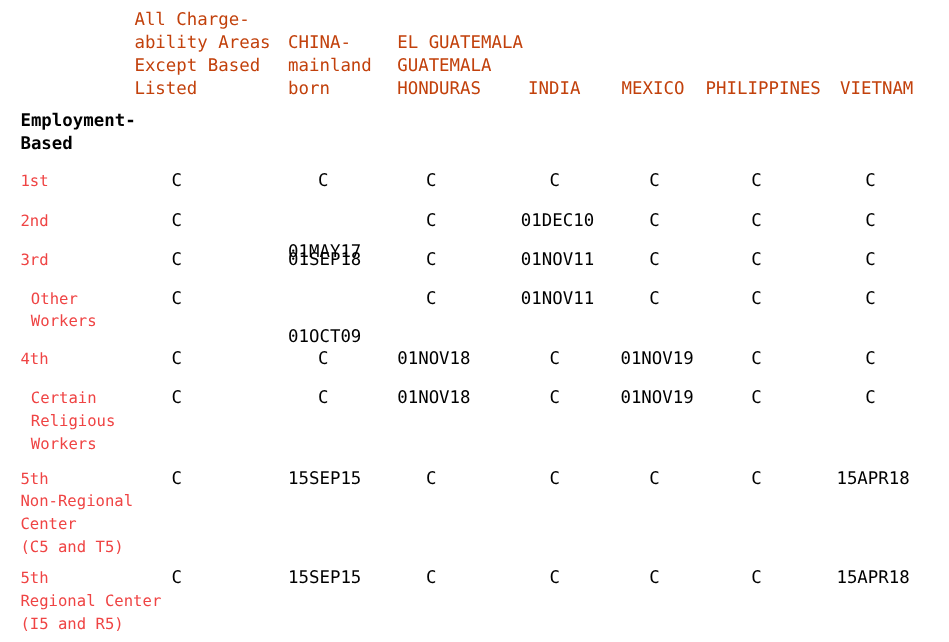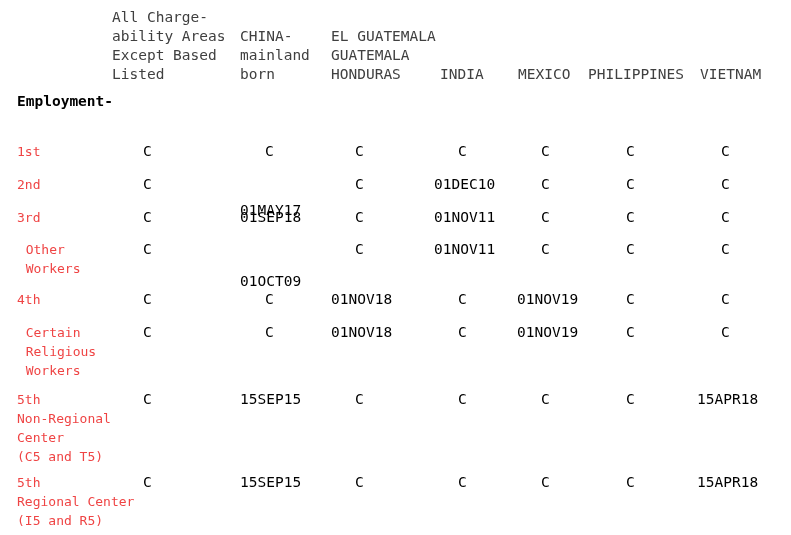--- a/index.html
+++ b/index.html
@@ -30,21 +30,21 @@
     font-size: 14.5px;
     line-height: 19px;
     color: #000000;
   }
   .hdr {
     position: absolute;
     white-space: pre;
     font-family: "DejaVu Sans Mono", "Liberation Mono", monospace;
     font-size: 14.5px;
     line-height: 19px;
-    color: #404040;
+    color: #c2410c;
     text-align: center;
   }
   .section-title {
     position: absolute;
     white-space: pre;
     font-family: "DejaVu Sans Mono", "Liberation Mono", monospace;
     font-size: 14.5px;
     line-height: 19px;
     font-weight: bold;
     text-decoration: underline;
@@ -74,21 +74,21 @@
       <div class="hdr" style="left: 240px; top: 65px;">born</div>
       <div class="hdr" style="left: 331px; top: 27px;">EL GUATEMALA</div>
       <div class="hdr" style="left: 331px; top: 46px;">GUATEMALA</div>
       <div class="hdr" style="left: 331px; top: 65px;">HONDURAS</div>
       <div class="hdr" style="left: 440px; top: 65px;">INDIA</div>
       <div class="hdr" style="left: 518px; top: 65px;">MEXICO</div>
       <div class="hdr" style="left: 588px; top: 65px;">PHILIPPINES</div>
       <div class="hdr" style="left: 700px; top: 65px;">VIETNAM</div>
     </div>
 
-  <div id="section-title" class="section-title" style="left: 17px; top: 92px;"><div style="line-height: 19px;"><div style="white-space: pre; display: inline-block;">Employment-</div></div></div>
+  <div id="section-title" class="section-title" style="left: 17px; top: 92px;"><div style="line-height: 19px;"><div style="white-space: pre; display: inline-block;">Employment-</div></div><div style="line-height: 19px;"><div style="white-space: pre; display: inline-block;">Based</div></div></div>
 
   <div id="row-labels">
       <div class="rowlabel" style="left: 17px; top: 142px;">1st</div>
       <div class="rowlabel" style="left: 17px; top: 175px;">2nd</div>
       <div class="rowlabel" style="left: 17px; top: 208px;">3rd</div>
       <div class="rowlabel" style="left: 25.715px; top: 240px;">Other</div>
       <div class="rowlabel" style="left: 25.715px; top: 259px;">Workers</div>
       <div class="rowlabel" style="left: 17px; top: 290px;">4th</div>
       <div class="rowlabel" style="left: 25.715px; top: 323px;">Certain</div>
       <div class="rowlabel" style="left: 25.715px; top: 342px;">Religious</div>

